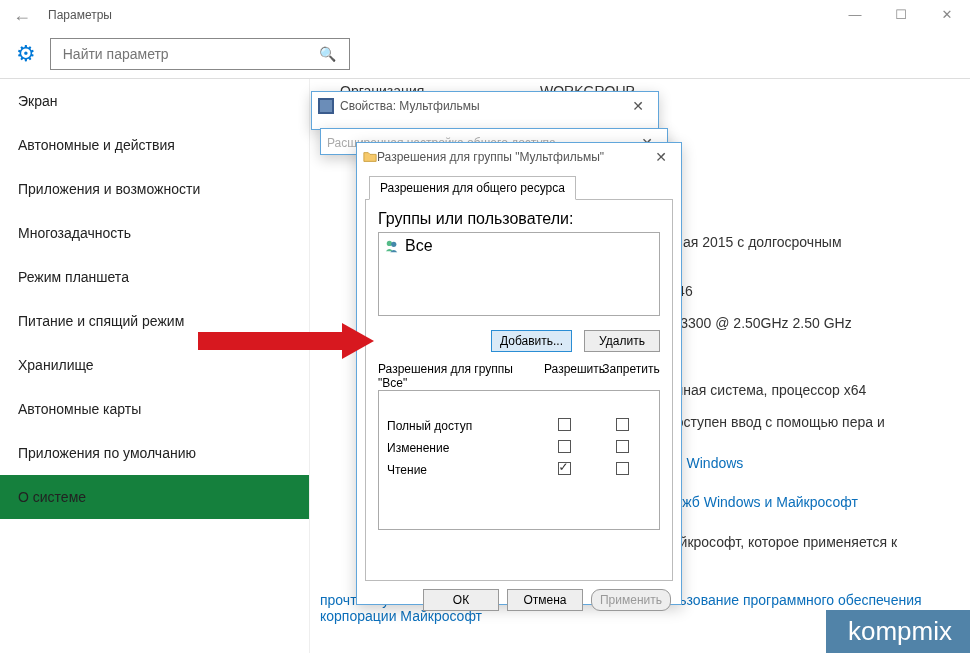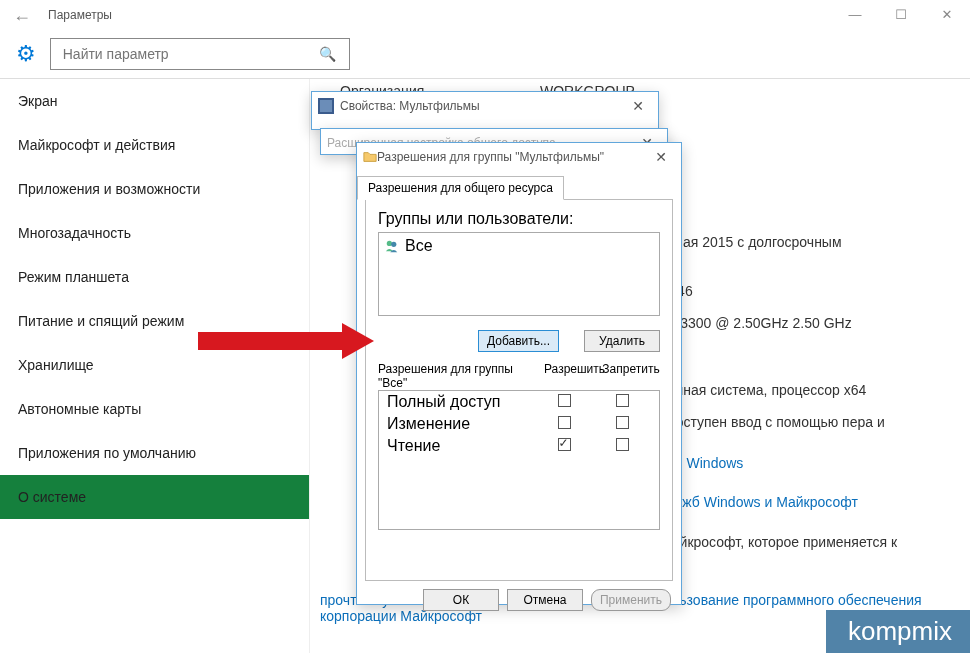--- a/index.html
+++ b/index.html
@@ -40,31 +40,31 @@
 .dlg { position: absolute; background: #fff; border: 1px solid #61a6db; box-shadow: 0 4px 14px rgba(0,0,0,0.2); }
 .dlg .dlgtitle { height: 28px; display: flex; align-items: center; padding: 0 6px; font-size: 12px; color: #555; }
 .dlg .dlgtitle .icon { width: 16px; height: 16px; margin-right: 6px; }
 .dlg .dlgtitle .t { flex: 1; }
 .dlg .dlgtitle .x { width: 28px; text-align: center; color: #555; font-size: 14px; }
 
 .dlg1 { left: 311px; top: 91px; width: 348px; height: 39px; }
 .dlg2 { left: 320px; top: 128px; width: 348px; height: 27px; }
 
 .dlg3 { left: 356px; top: 142px; width: 326px; height: 463px; }
-.dlg3 .tabrow { margin-top: 4px; padding: 0 0; }
+.dlg3 .tabrow { margin-top: 4px; padding: 0 12px; }
 .dlg3 .tab { display: inline-block; border: 1px solid #bbb; border-bottom: 1px solid #fff; background: #fff; padding: 4px 10px; font-size: 12px; position: relative; top: 1px; }
 .dlg3 .tabbody { border: 1px solid #bbb; margin: 0 8px 8px 8px; padding: 10px 12px 8px 12px; height: 382px; }
 .dlg3 .grplbl { font-size: 16px; margin-bottom: 4px; }
 .dlg3 .listbox { border: 1px solid #aaa; height: 84px; background: #fff; padding: 4px 6px; font-size: 16px; }
 .dlg3 .listbox .row { display: flex; align-items: center; gap: 6px; }
-.dlg3 .btnrow { display: flex; justify-content: flex-end; gap: 25px; margin: 14px 0 10px 0; position: relative; }
+.dlg3 .btnrow { display: flex; justify-content: flex-end; gap: 12px; margin: 14px 0 10px 0; position: relative; }
 .dlg3 .permhead { display: flex; font-size: 12px; margin-top: 4px; }
 .dlg3 .permhead .c1 { flex: 1; }
 .dlg3 .permhead .c2, .dlg3 .permhead .c3 { width: 58px; text-align: center; }
-.dlg3 .permbox { border: 1px solid #aaa; height: 140px; padding: 0 8px; font-size: 16px; }
+.dlg3 .permbox { border: 1px solid #aaa; height: 140px; padding: 24px 8px; font-size: 12px; }
 .dlg3 .permrow { display: flex; align-items: center; height: 22px; }
 .dlg3 .permrow .c1 { flex: 1; }
 .dlg3 .permrow .c2, .dlg3 .permrow .c3 { width: 58px; text-align: center; }
 .dlg3 .dlgbtns { display: flex; justify-content: flex-end; gap: 8px; padding: 0 10px 10px 0; }
 
 .winbutton { min-width: 76px; height: 22px; border: 1px solid #999; background: #eee; font-size: 12px; padding: 0 8px; cursor: pointer; }
 .winbutton.focus { border: 1px solid #2a8dd4; background: #daeaf7; }
 .winbutton.disabled { color: #999; border-radius: 9px; }
 
 .cb { width: 13px; height: 13px; border: 1px solid #555; display: inline-block; background: #fff; position: relative; }
@@ -98,21 +98,21 @@
     <input placeholder="Найти параметр" style="">
     <span class="sicon">🔍</span>
   </div>
 </div>
 <div class="divider"></div>
 
 <div class="content">
 
   <div class="sidebar">
     <div class="item">Экран</div>
-    <div class="item">Майкрософт и действия</div>
+    <div class="item">Автономные и действия</div>
     <div class="item">Приложения и возможности</div>
     <div class="item">Многозадачность</div>
     <div class="item">Режим планшета</div>
     <div class="item">Питание и спящий режим</div>
     <div class="item">Хранилище</div>
     <div class="item">Автономные карты</div>
     <div class="item">Приложения по умолчанию</div>
     <div class="item selected">О системе</div>
   </div>
 

